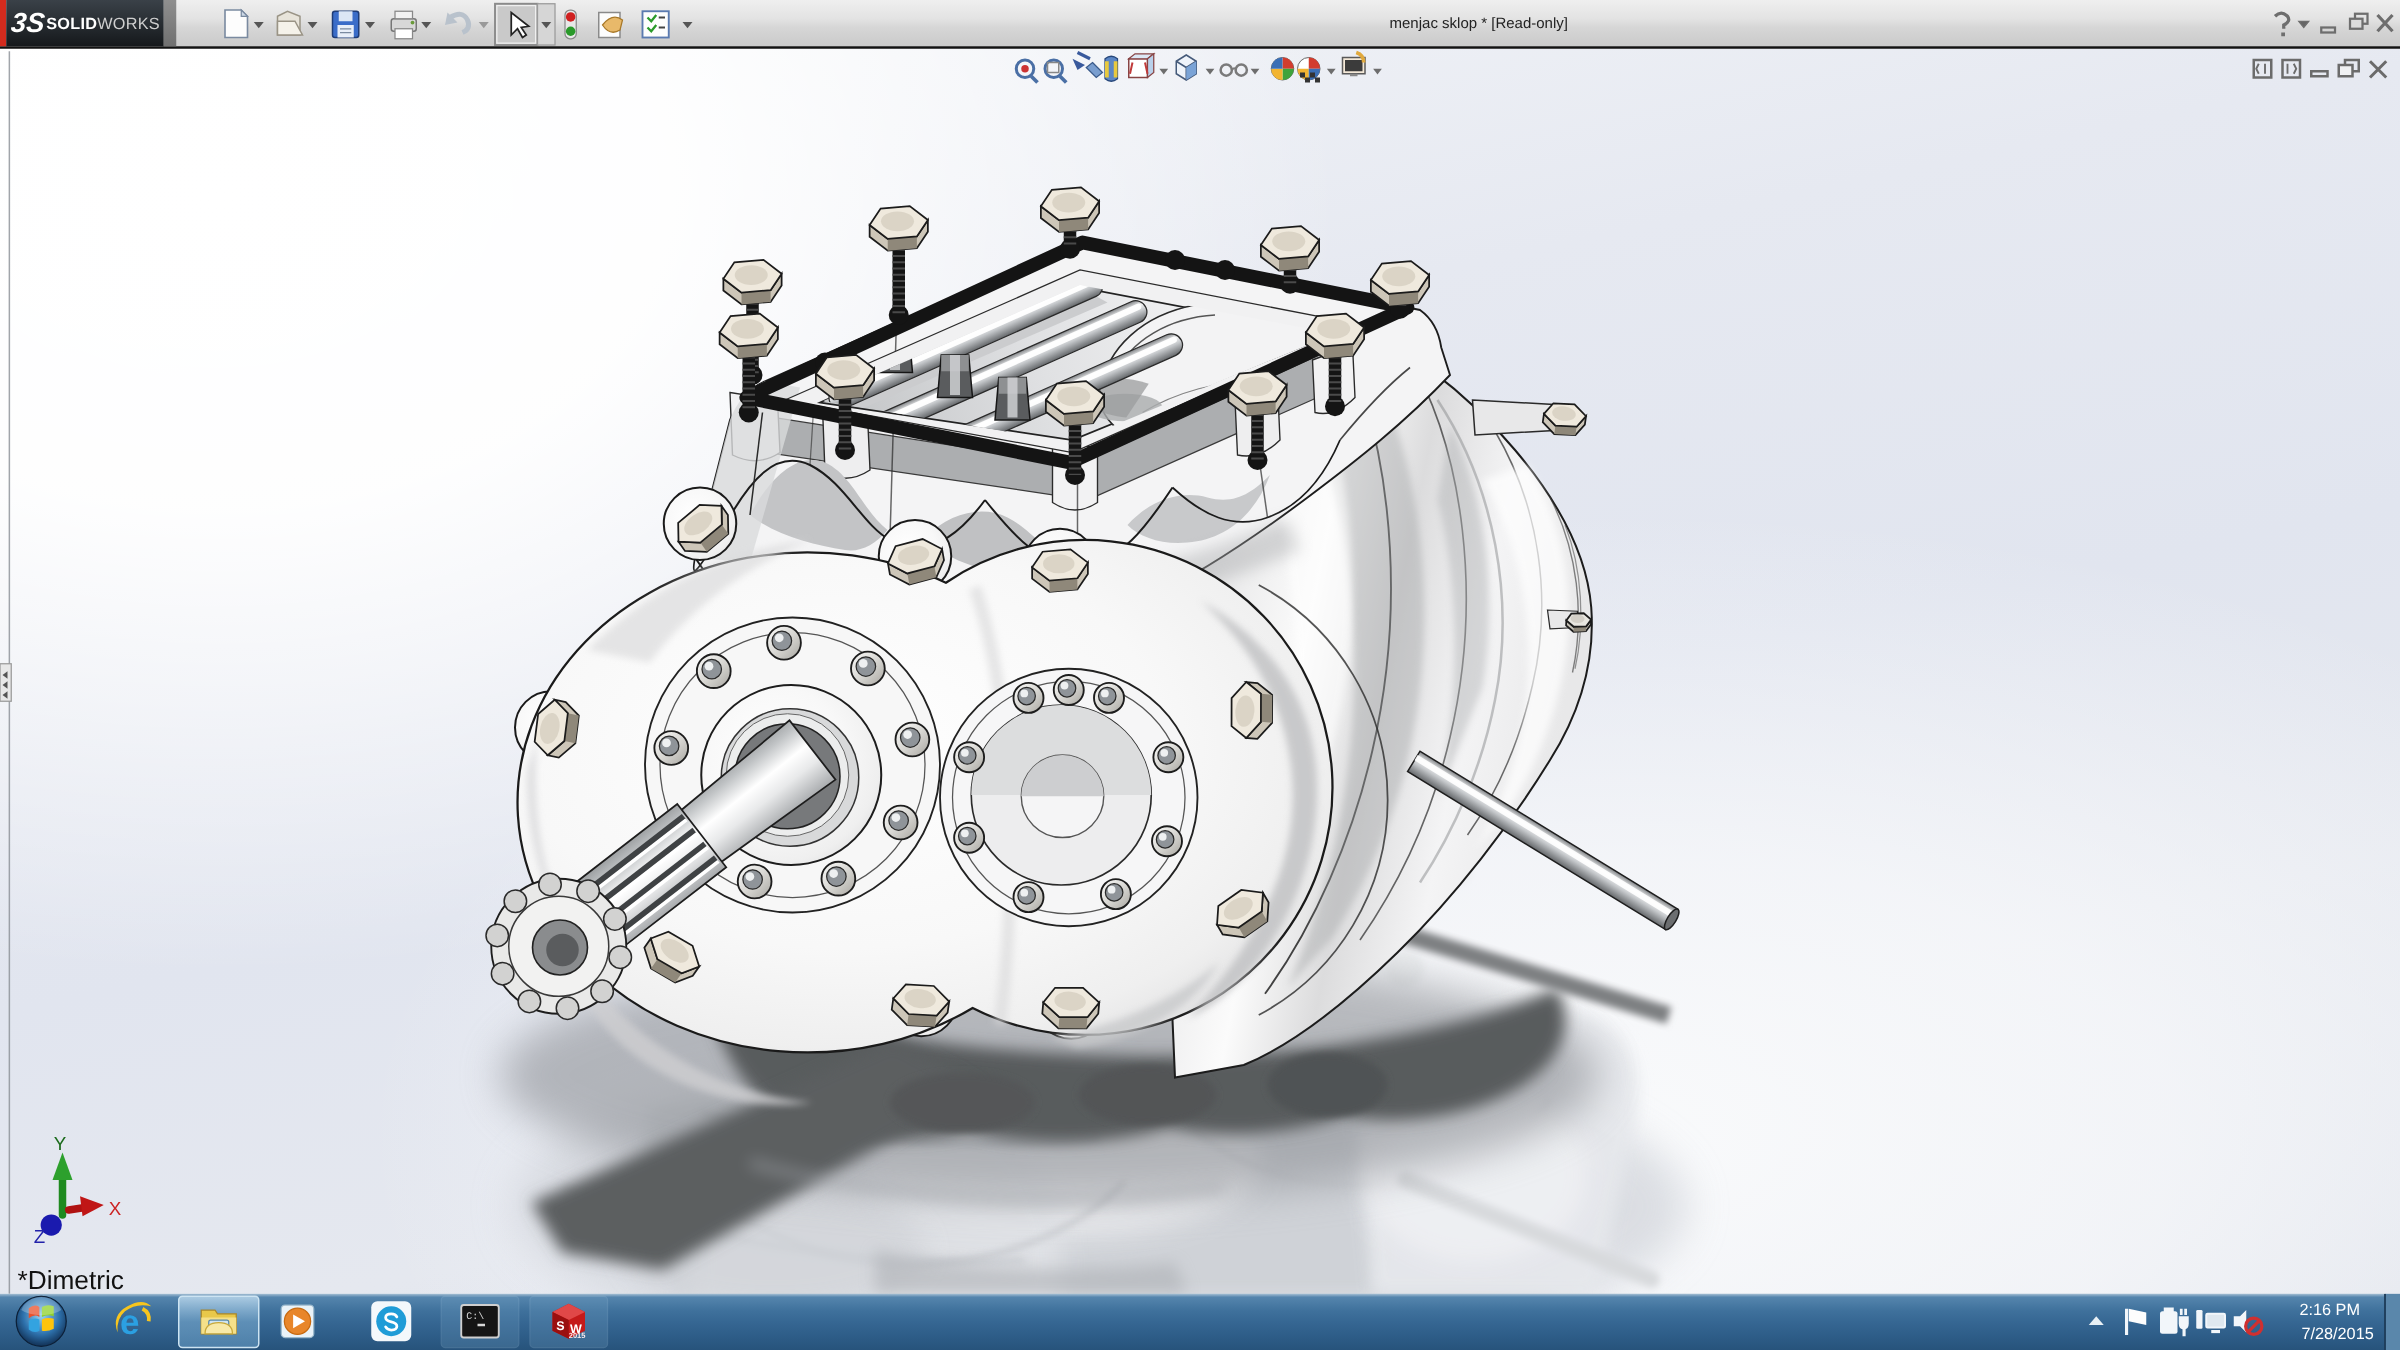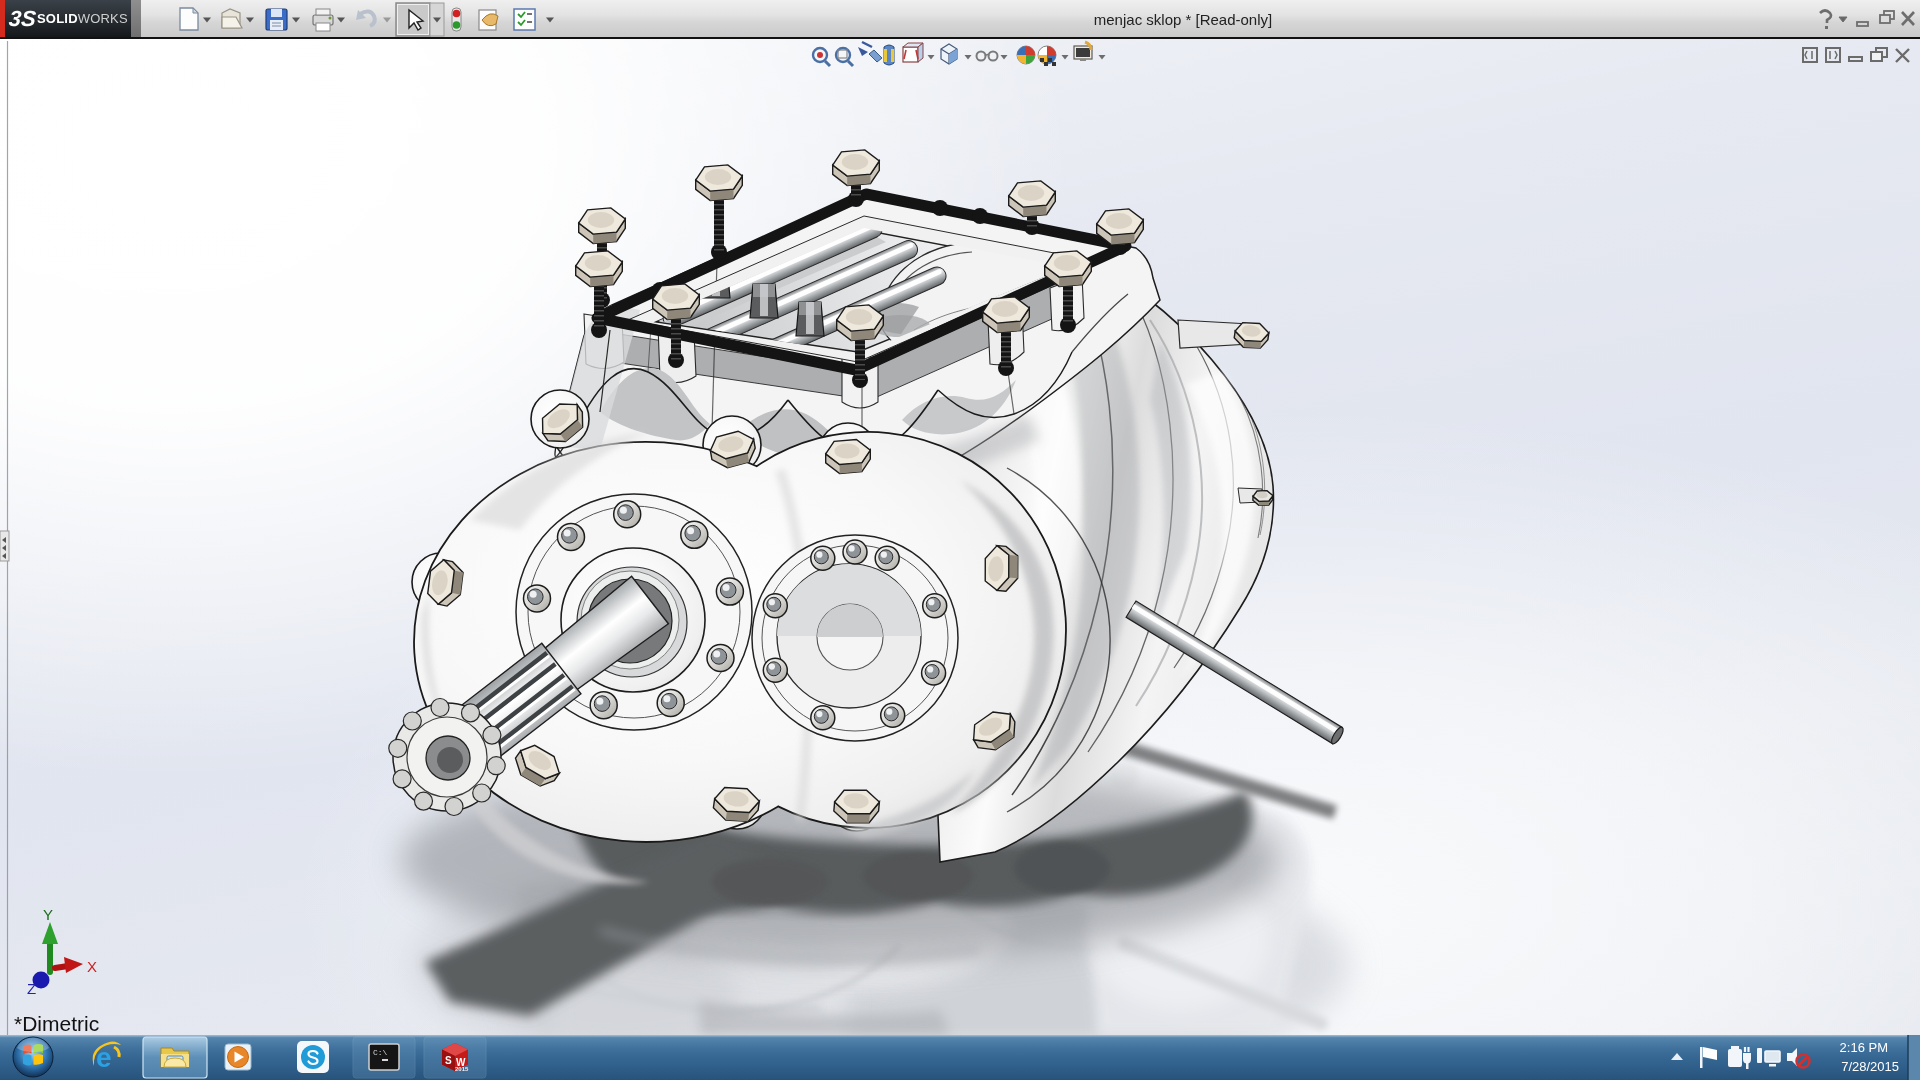--- a/index.html
+++ b/index.html
@@ -7,21 +7,21 @@
   #stage { position:relative; width:1920px; height:1080px; background:#fff; }
   #titlebar { position:absolute; left:0; top:0; width:1920px; height:39px;
     background:linear-gradient(180deg,#efefef 0%,#e3e3e3 40%,#d6d6d6 60%,#cacaca 100%);
     border-bottom:2px solid #111; z-index:30; }
   #redstripe { position:absolute; left:0; top:0; width:5px; height:37px; background:#d42b1e; }
   #swlogo { position:absolute; left:5px; top:0; width:126px; height:37px;
     background:linear-gradient(180deg,#3a4148 0%,#262b30 55%,#15181b 100%); }
   #logotail { position:absolute; left:131px; top:0; width:10px; height:37px;
     background:linear-gradient(180deg,#8f8f8f,#707070); }
   #title-text { position:absolute; left:560px; top:11px; width:1246px; text-align:center;
-    font-size:15px; color:#222; }
+    font-size:12px; color:#222; }
   #taskbar { position:absolute; left:0; top:1035px; width:1920px; height:45px; z-index:40;
     background:linear-gradient(180deg,#a6c0d4 0%,#5585ad 6%,#3f719c 30%,#356692 52%,#2e5d88 75%,#27537b 100%); }
 </style>
 </head>
 <body>
 <div id="stage">
   <div id="viewport" style="position:absolute;left:0;top:39px;width:1920px;height:996px;
      background:
        radial-gradient(ellipse 900px 620px at 175px 120px, rgba(255,255,255,1) 0%, rgba(255,255,255,0.95) 40%, rgba(255,255,255,0) 100%),
        radial-gradient(ellipse 1000px 500px at 1290px 870px, rgba(250,251,252,0.95) 0%, rgba(248,249,251,0.75) 45%, rgba(248,249,251,0) 100%),

